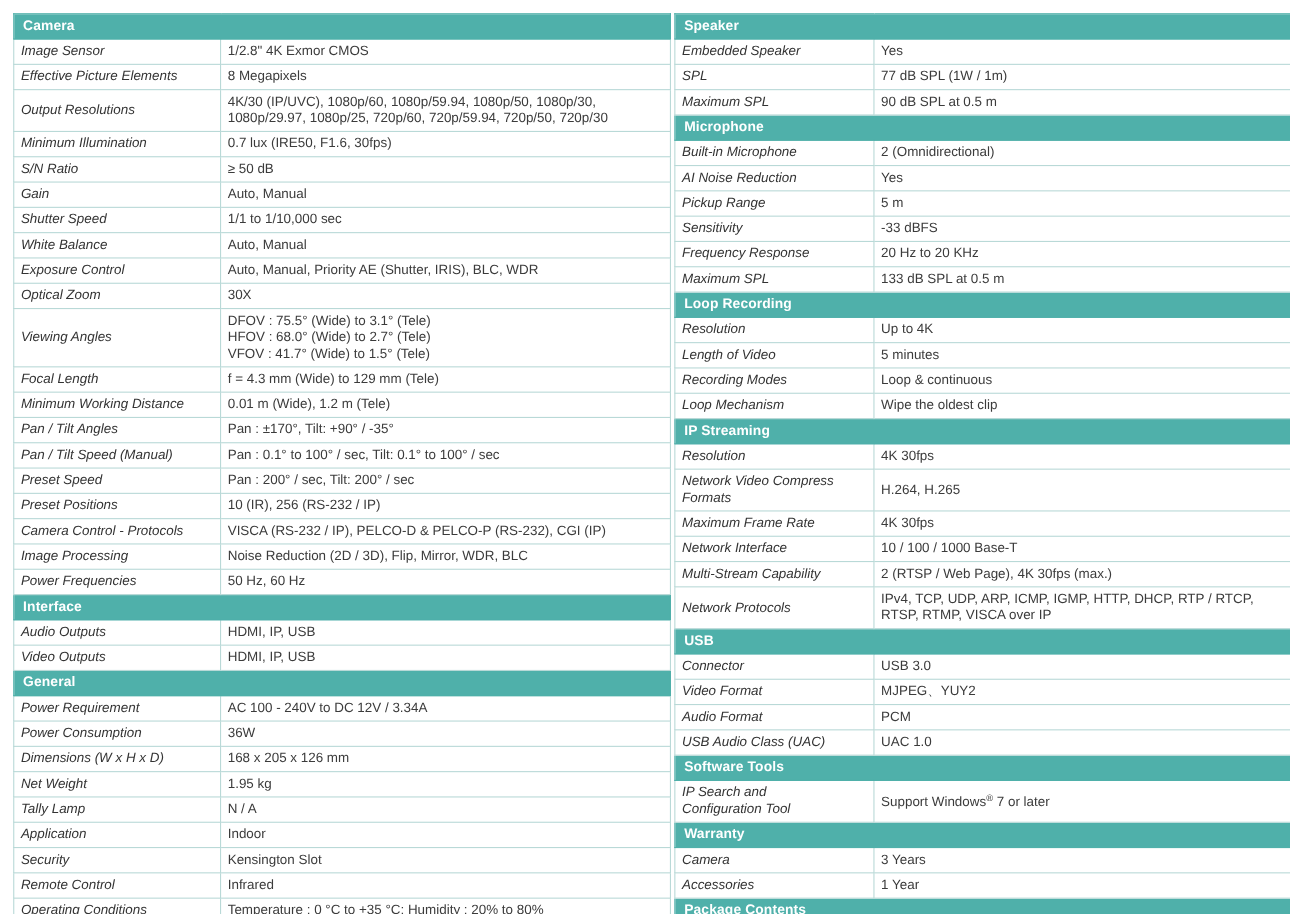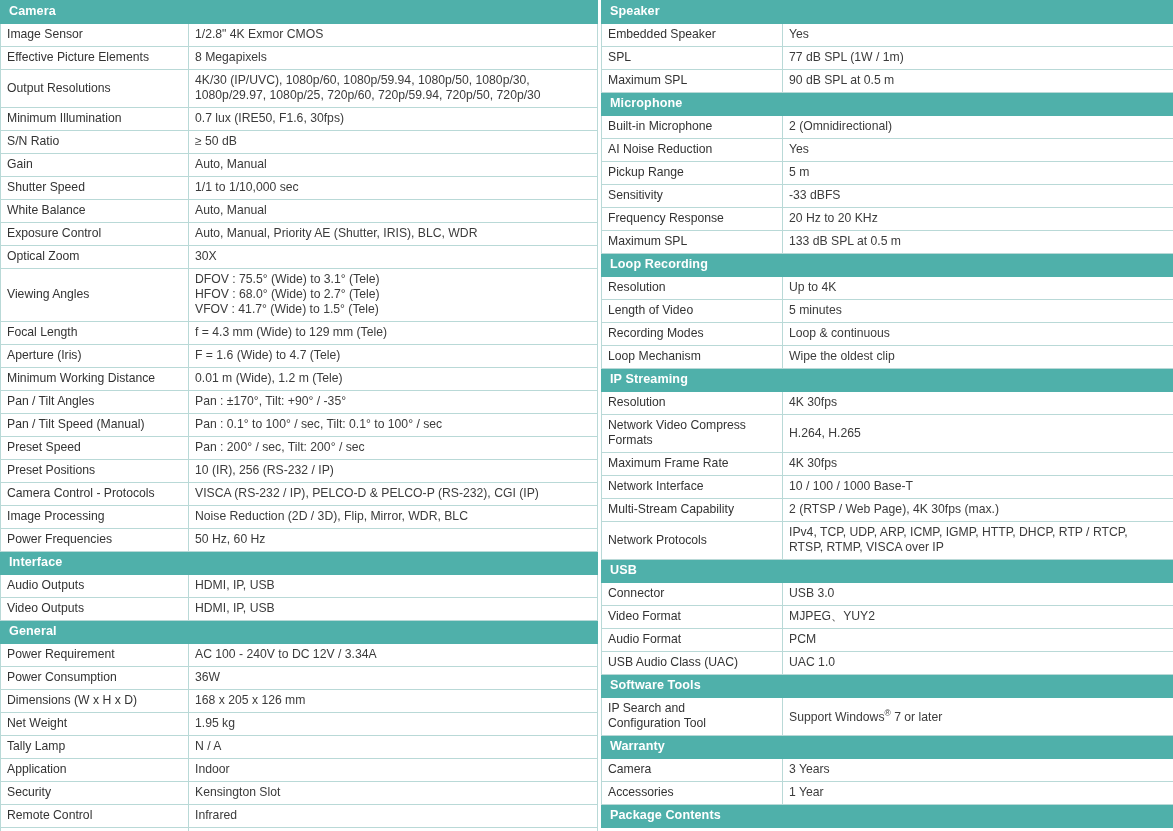--- a/index.html
+++ b/index.html
@@ -16,21 +16,21 @@
     background:#FFFFFF;
     font-family:"Liberation Sans","DejaVu Sans",sans-serif;
     color:var(--text);
     overflow:hidden;
   }
   .sheet{
     width:1030px;
     height:831px;
     display:flex;
     gap:4px;
-    padding:0;
+    padding:12px;
   }
   .col{
     flex:0 0 auto;
   }
   .col-left{width:597px;}
   .col-right{width:572px;}
 
   table.spec{
     width:100%;
     border-collapse:collapse;
@@ -46,20 +46,21 @@
   }
   .col-left table.spec col.k{width:188px;}
   .col-left table.spec col.v{width:409px;}
   .col-right table.spec col.k{width:181px;}
   .col-right table.spec col.v{width:391px;}
 
   td.key{
     color:var(--label);
     font-weight:400;
     white-space:normal;
+    font-style:italic;
   }
   td.val{
     color:var(--text);
   }
   tr.section td{
     background:var(--teal);
     color:#FFFFFF;
     font-weight:bold;
     font-size:12.6px;
     padding:3px 6px 4px 8px;
@@ -141,24 +142,20 @@
               <span class="l1">DFOV : 75.5° (Wide) to 3.1° (Tele)</span>
               <span class="l2">HFOV : 68.0° (Wide) to 2.7° (Tele)</span>
               <span class="l3">VFOV : 41.7° (Wide) to 1.5° (Tele)</span>
             </td>
           </tr>
           <tr>
             <td class="key">Focal Length</td>
             <td class="val">f = 4.3 mm (Wide) to 129 mm (Tele)</td>
           </tr>
           <tr>
-            <td class="key">Aperture (Iris)</td>
-            <td class="val">F = 1.6 (Wide) to 4.7 (Tele)</td>
-          </tr>
-          <tr>
             <td class="key">Minimum Working Distance</td>
             <td class="val">0.01 m (Wide), 1.2 m (Tele)</td>
           </tr>
           <tr>
             <td class="key">Pan / Tilt Angles</td>
             <td class="val">Pan : ±170°, Tilt: +90° / -35°</td>
           </tr>
           <tr>
             <td class="key">Pan / Tilt Speed (Manual)</td>
             <td class="val">Pan : 0.1° to 100° / sec, Tilt: 0.1° to 100° / sec</td>

